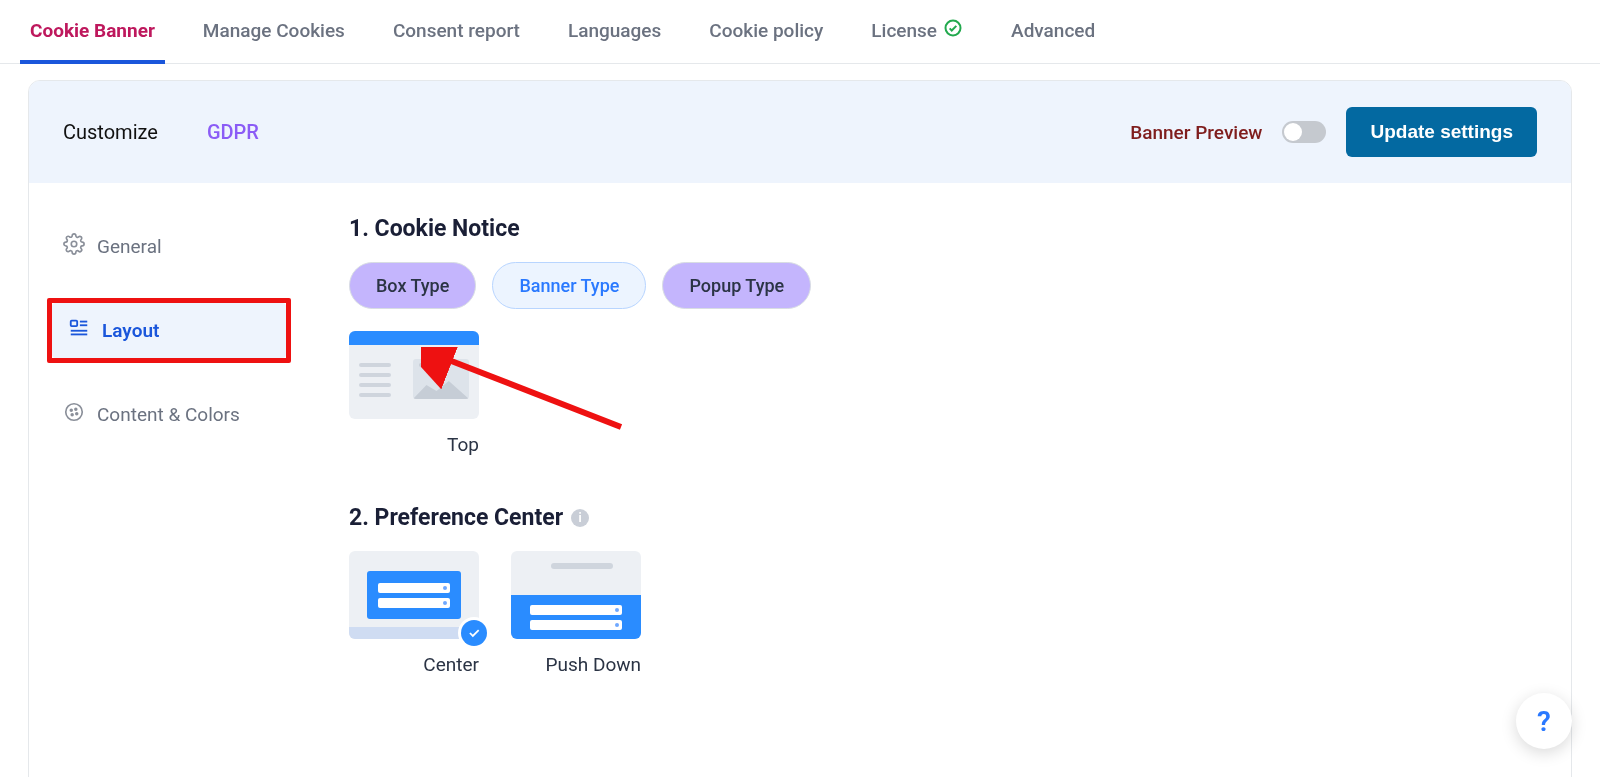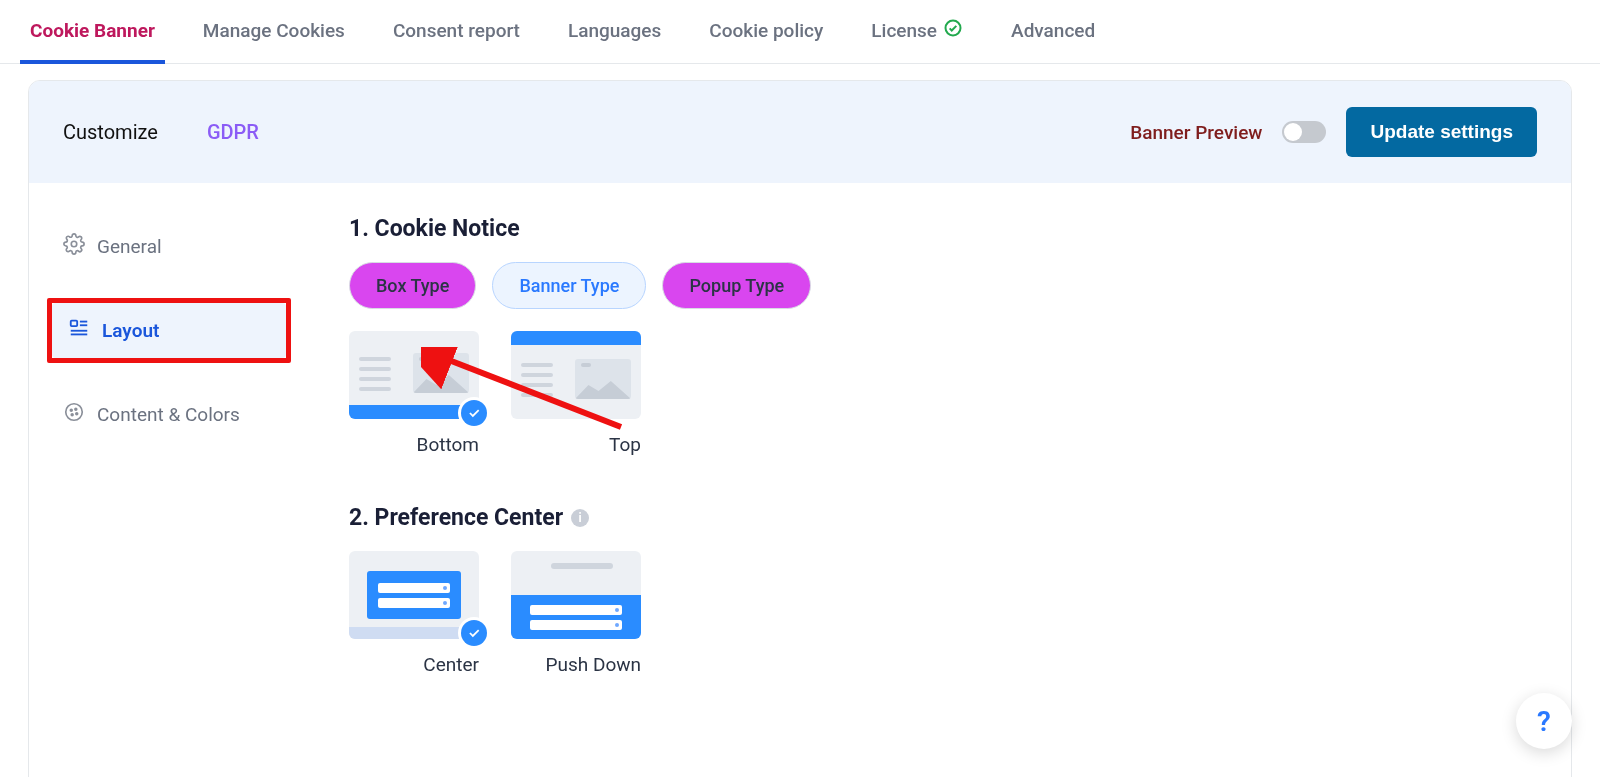--- a/index.html
+++ b/index.html
@@ -25,21 +25,21 @@
   .side { width:280px; padding:4px 18px 0 18px; }
   .side-item { display:flex; align-items:center; gap:12px; padding:14px 16px; color:#6b7280; font-size:19px; font-weight:400; cursor:pointer; border-radius:4px; }
   .side-item.active { color:#1a56db; font-weight:600; background:#eef4fd; }
   .side-highlight { border:5px solid #e11; border-radius:2px; padding:0; margin: 24px 0; }
   .side-highlight .side-item { margin:0; }
   .side svg { flex-shrink:0; }
   
   .content { flex:1; padding: 0 40px; text-align: right; }
   .section-title { font-size:23px; font-weight:700; color:#1a1f36; margin-bottom:20px; display:flex; align-items:center; gap:8px; }
   .type-tabs { display:flex; gap:16px; margin-bottom:22px; }
-  .type-tab { padding:12px 26px; border:1px solid #d8dde3; border-radius:28px; font-size:18px; color:#2b3445; font-weight:500; cursor:pointer; background:#d946ef; }
+  .type-tab { padding:12px 26px; border:1px solid #d8dde3; border-radius:28px; font-size:18px; color:#2b3445; font-weight:500; cursor:pointer; background:#c4b5fd; }
   .type-tab.active { color:#2a79ff; border-color:#b8d5ff; background:#ecf4ff; }
   
   .options { display:flex; gap:32px; margin-bottom:48px; }
   .option { cursor:pointer; position:relative; }
   .option-label { margin-top:14px; font-size:19px; color:#2b3445; font-weight:400; }
   .thumb { width:130px; height:88px; background:#edf0f4; border-radius:6px; position:relative; overflow:hidden; }
   .bar-bottom { position:absolute; left:0; right:0; bottom:0; height:14px; background:#2a8cff; }
   .bar-top { position:absolute; left:0; right:0; top:0; height:14px; background:#2a8cff; }
   .lines { position:absolute; left:10px; top:26px; }
   .lines span { display:block; width:32px; height:4px; background:#cfd5dd; border-radius:2px; margin-bottom:6px; }
@@ -145,41 +145,20 @@
     <div class="content content-wrap">
       <div class="section-title">1. Cookie Notice</div>
 
       <div class="type-tabs">
         <div class="type-tab">Box Type</div>
         <div class="type-tab active">Banner Type</div>
         <div class="type-tab">Popup Type</div>
       </div>
 
       <div class="options">
-        <div class="option">
-          <div class="thumb">
-            <div class="lines">
-                <span></span>
-                <span></span>
-                <span></span>
-                <span></span>
-              </div>
-            <div class="img-block">
-                <div class="sun"></div>
-                <div class="mtn"></div>
-              </div>
-            <div class="bar-bottom"></div>
-          </div>
-          <div class="check-badge" style="right:-8px; bottom:30px;">
-            <svg width="14" height="14" viewBox="0 0 24 24" fill="none" stroke-width="3">
-                <path d="M5 12l5 5L20 7"></path>
-              </svg>
-          </div>
-          <div class="option-label">Bottom</div>
-        </div>
 
         <div class="option">
           <div class="thumb">
             <div class="bar-top"></div>
             <div class="lines" style="top:32px;">
                 <span></span>
                 <span></span>
                 <span></span>
                 <span></span>
               </div>

